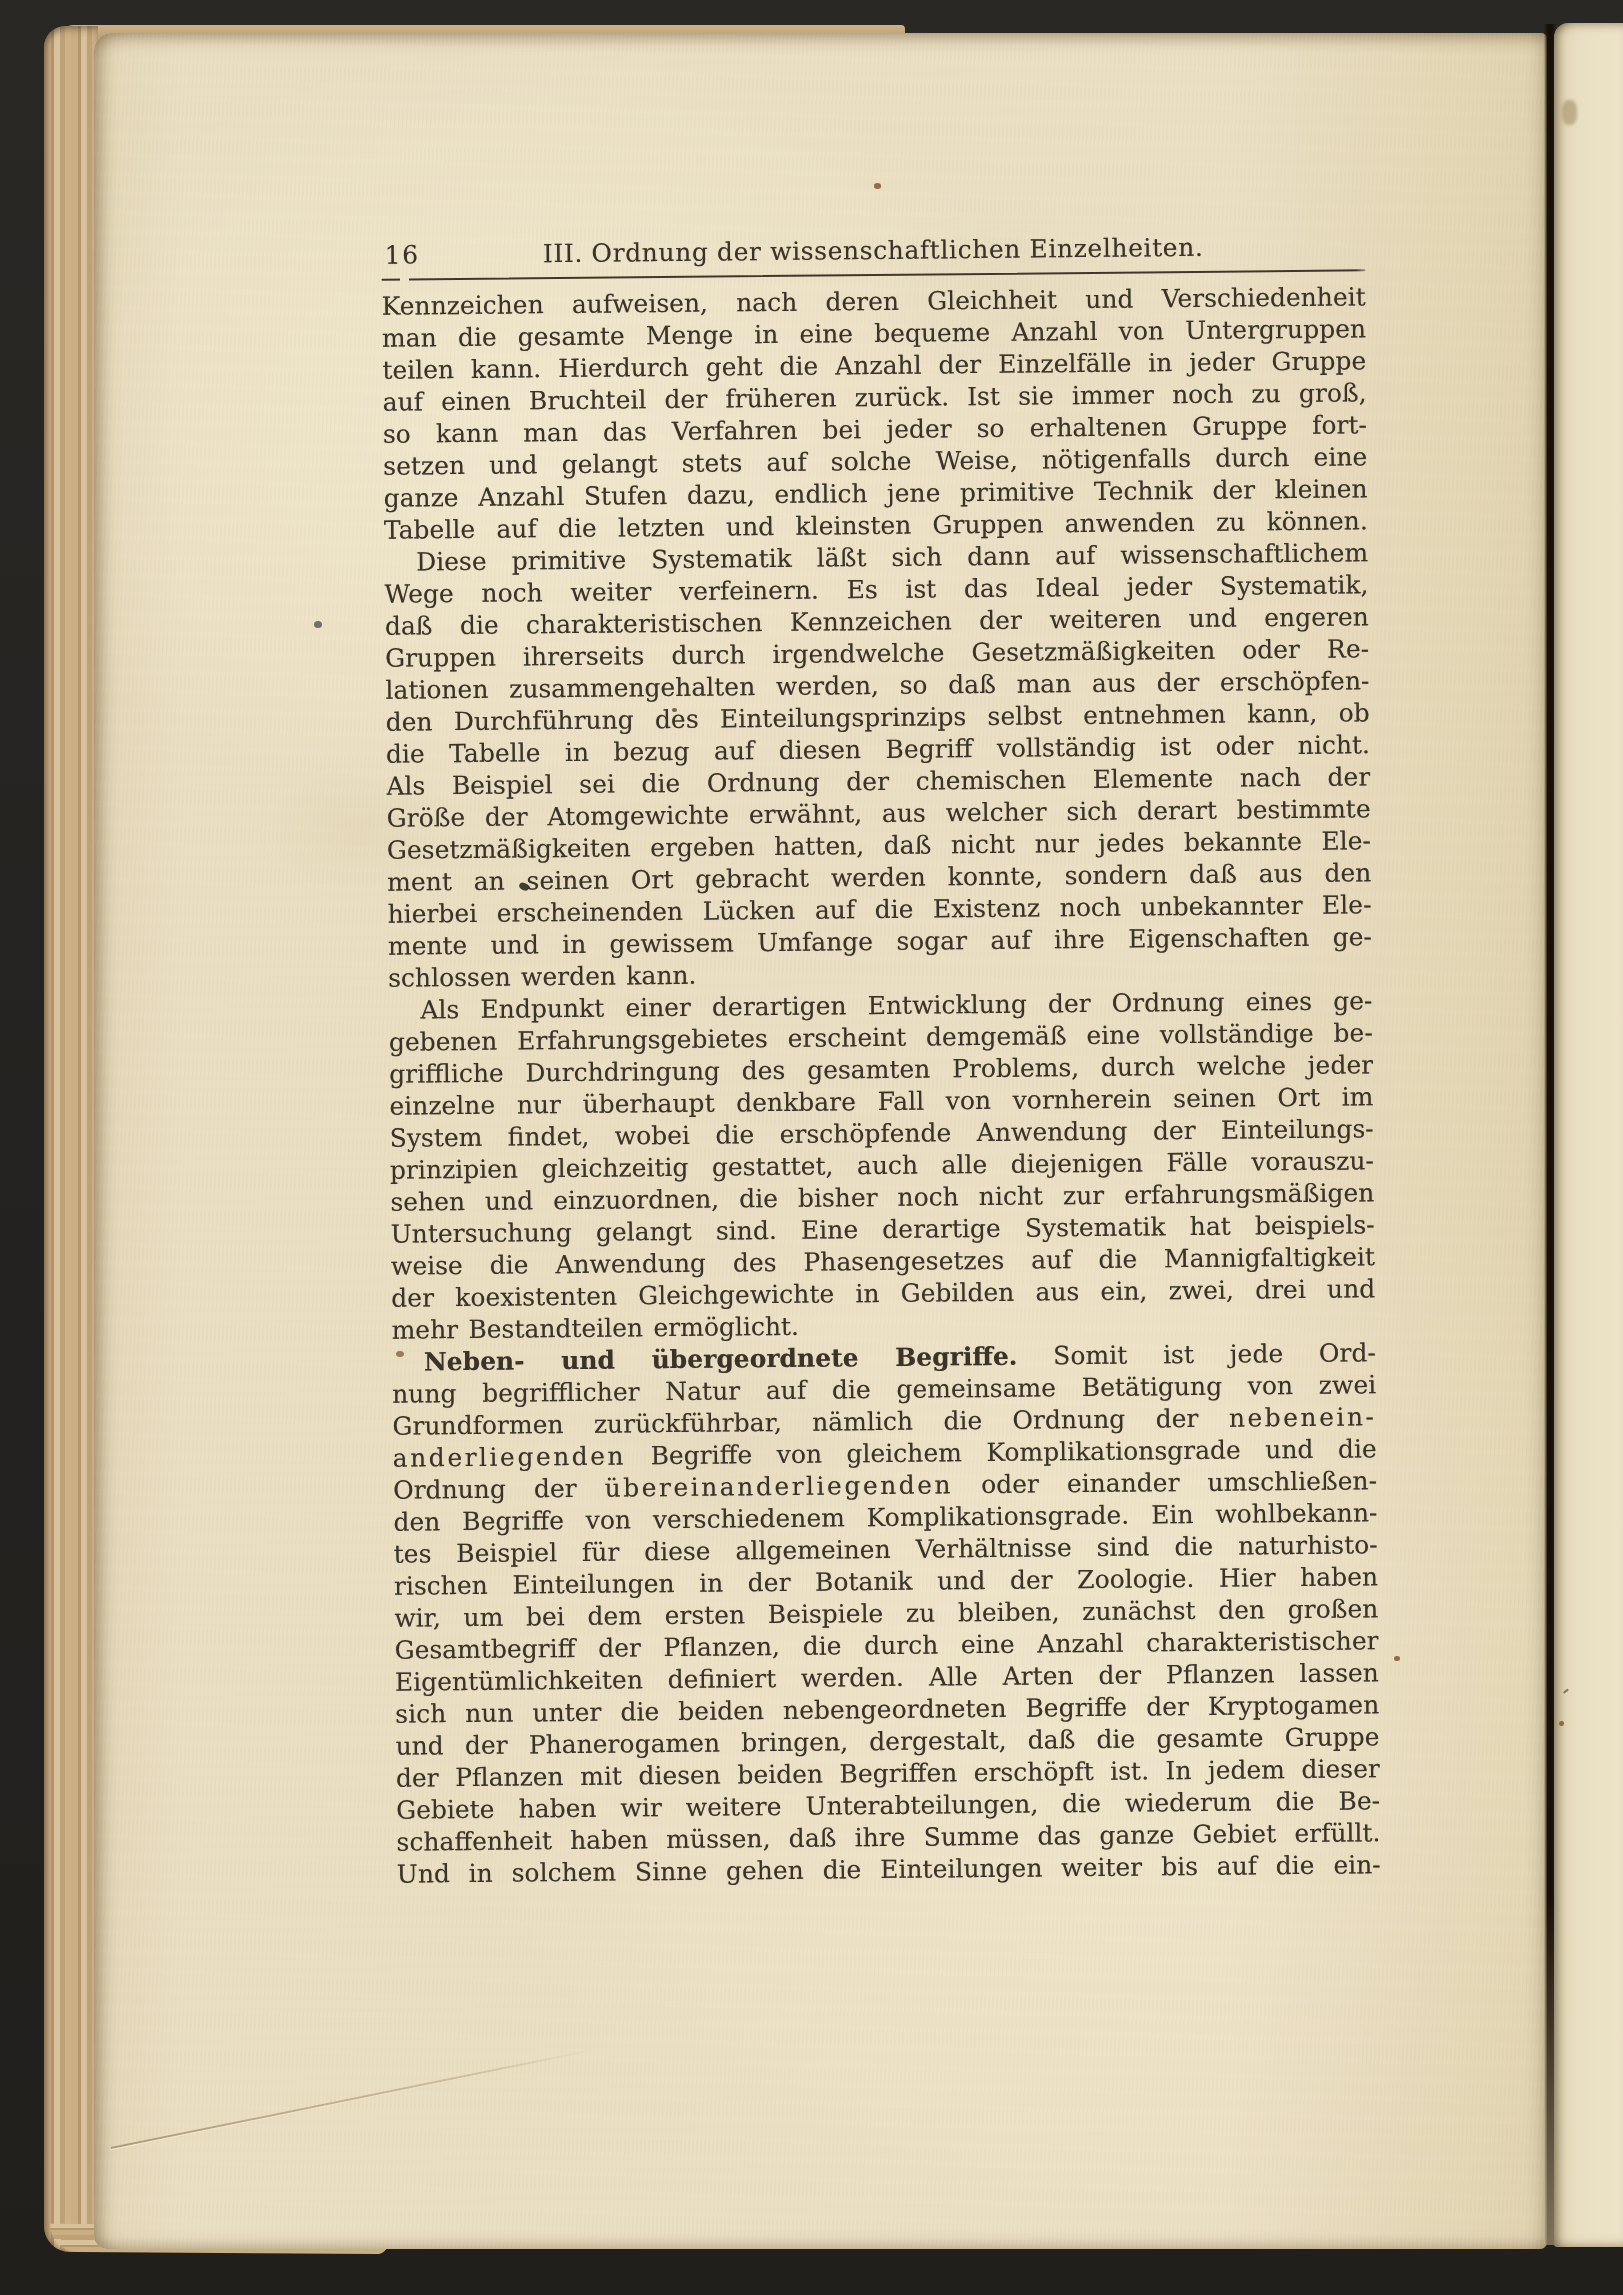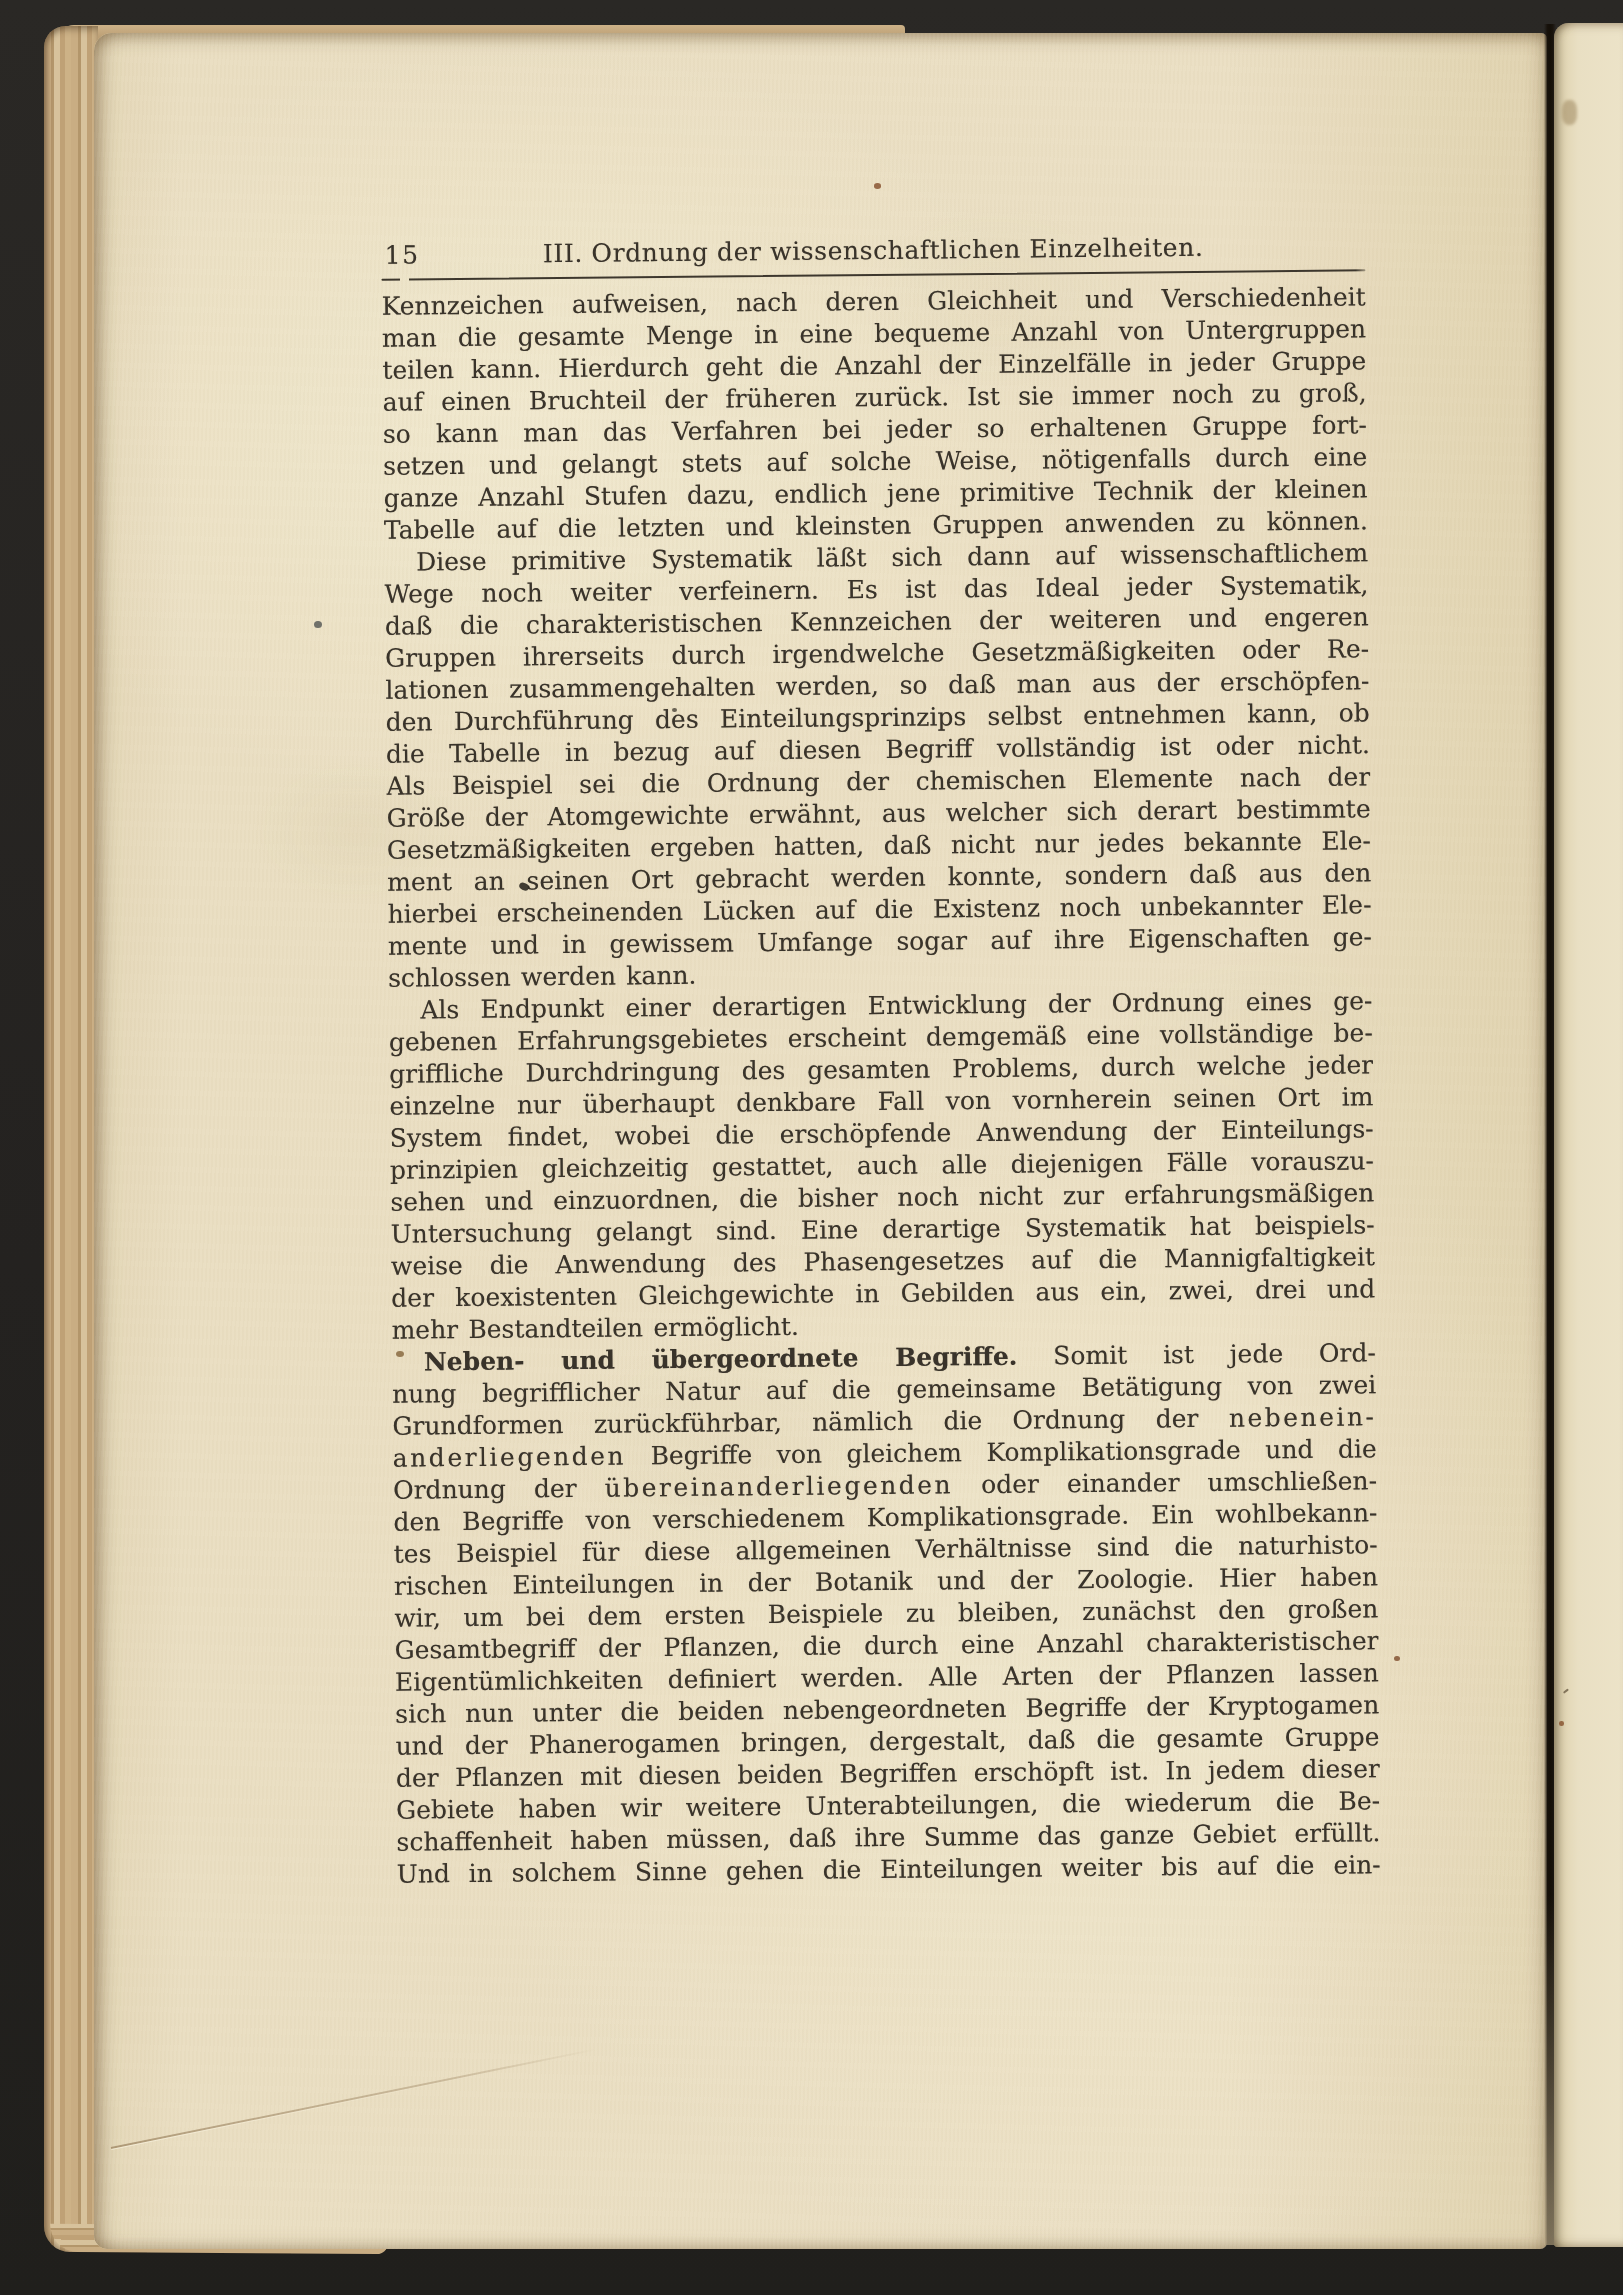--- a/index.html
+++ b/index.html
@@ -136,21 +136,21 @@
   <div class="page">
     <div class="texture"></div>
   </div>
 
   <div class="gutter"></div>
   <div class="next-page"></div>
 
   <div class="text-layer">
 
     <div class="header">
-      <span class="page-num">15</span>
+      <span class="page-num">16</span>
       <div class="running-title">III. Ordnung der wissenschaftlichen Einzelheiten.</div>
     </div>
     <div class="head-rule"></div>
 
     <div class="body-text">
 
       <div>
         <div class="line">Kennzeichen aufweisen, nach deren Gleichheit und Verschiedenheit</div>
         <div class="line">man die gesamte Menge in eine bequeme Anzahl von Untergruppen</div>
         <div class="line">teilen kann. Hierdurch geht die Anzahl der Einzelfälle in jeder Gruppe</div>

